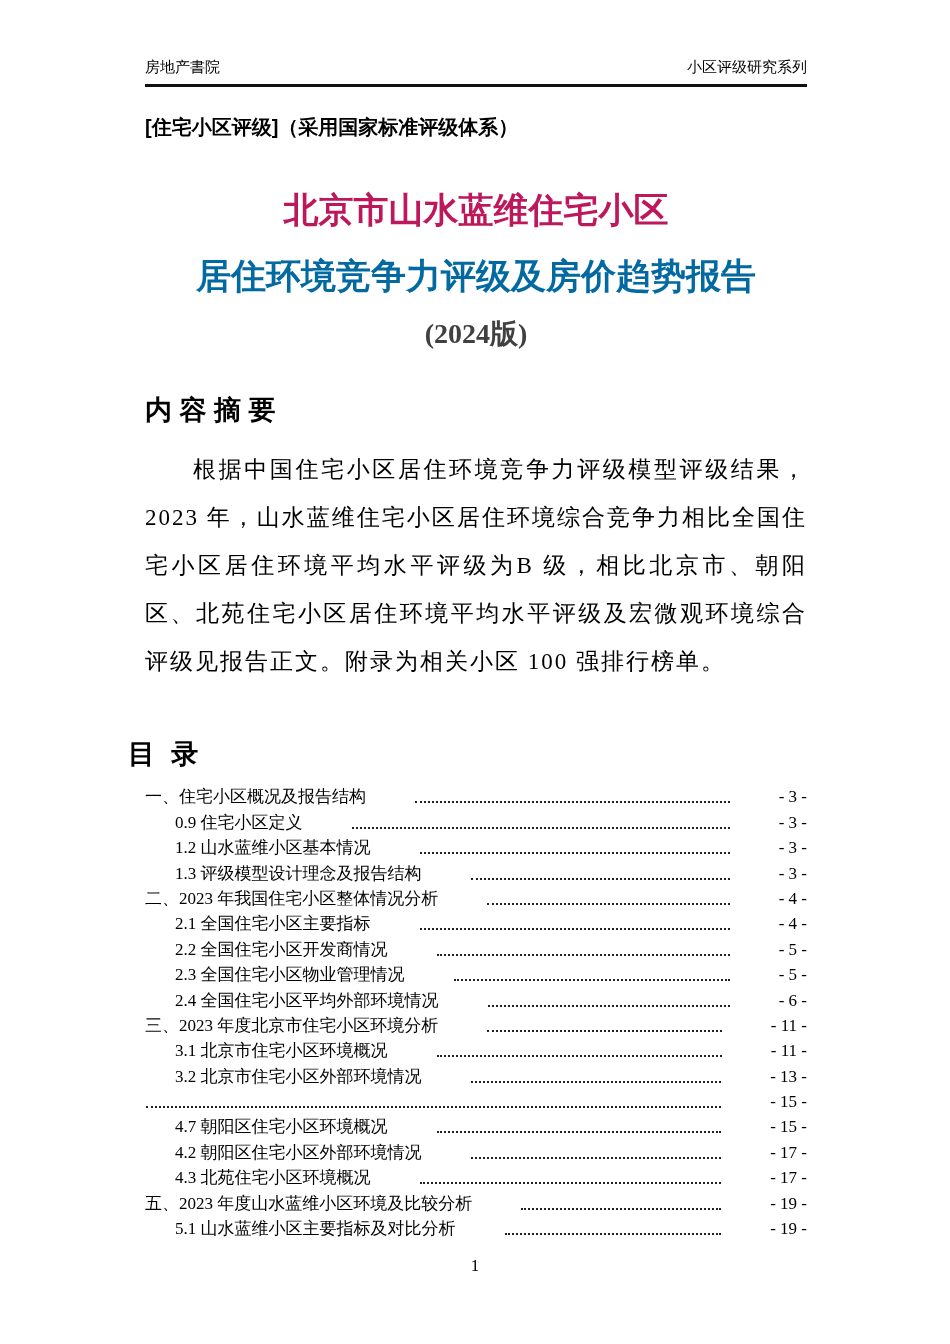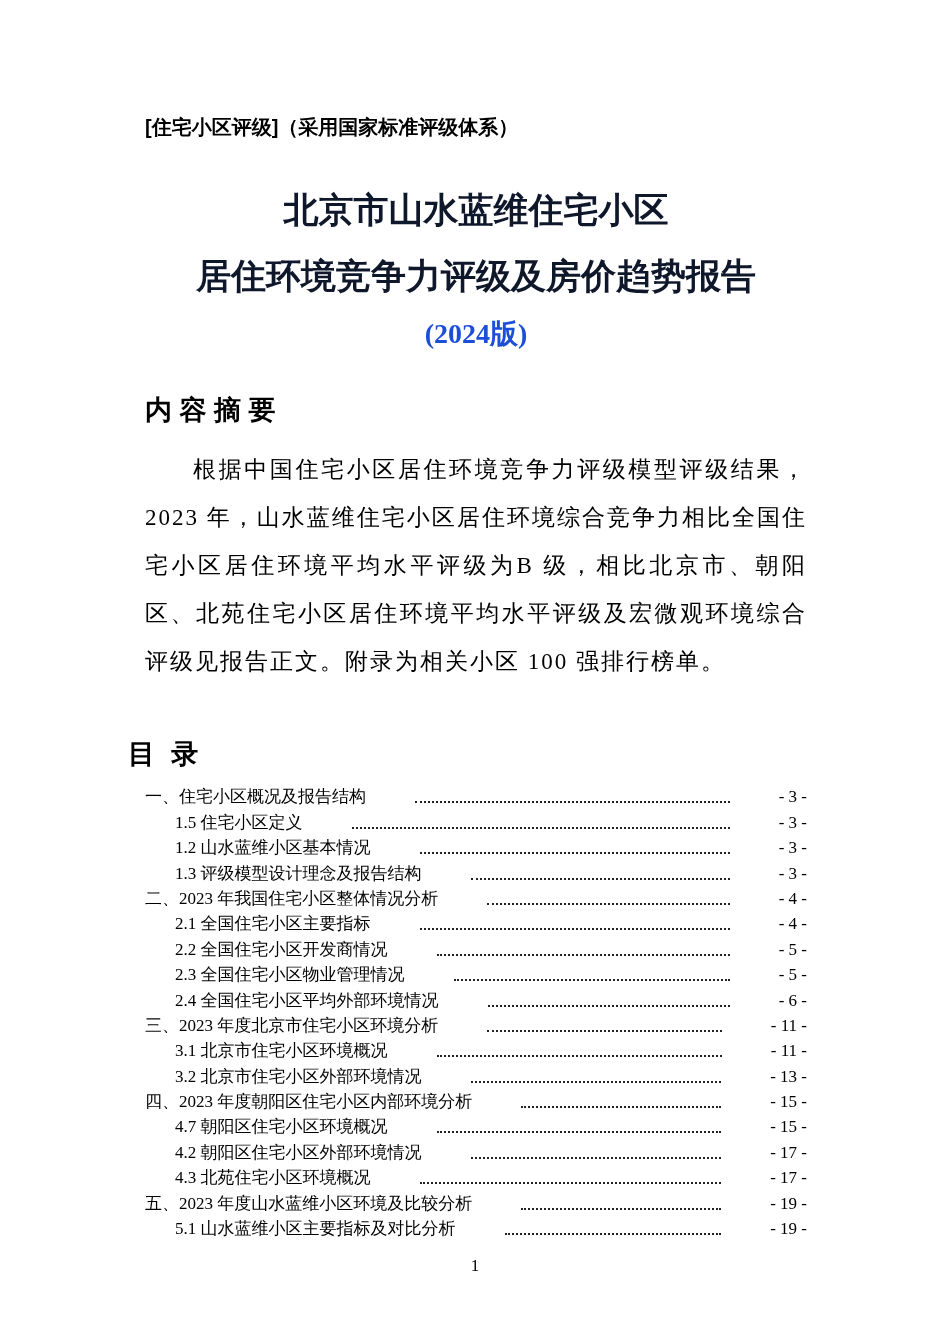--- a/index.html
+++ b/index.html
@@ -72,39 +72,43 @@
   .footer-pagenum {
     position:absolute; left:0; top:1255px; width:950px;
     text-align:center; font-size:17px; line-height:22px;
   }
 </style>
 </head>
 <body>
 
 <div class="page">
 
+  <div class="header">
+    <span>房地产書院</span>
+    <span>小区评级研究系列</span>
+  </div>
 
   <div class="tagline">[住宅小区评级]（采用国家标准评级体系）</div>
 
-  <div class="title-line title-1 blue" style="color: #0f172a;">北京市山水蓝维住宅小区</div>
-  <div class="title-line title-2 blue" style="color: #0f172a;">居住环境竞争力评级及房价趋势报告</div>
-  <div class="title-line edition blue" style="color: #1d4ed8; font-family: Liberation Serif, serif;">(2024版)</div>
+  <div class="title-line title-1 blue" style="color: #be185d;">北京市山水蓝维住宅小区</div>
+  <div class="title-line title-2 blue" style="color: #0369a1;">居住环境竞争力评级及房价趋势报告</div>
+  <div class="title-line edition blue" style="color: #404040; font-family: Liberation Serif, serif;">(2024版)</div>
 
   <div class="abstract-heading">内 容 摘 要</div>
   <p class="abstract-body"><span>根据中国住宅小区居住环境竞争力评级模型评级结果，2023 年，</span><span class="b">山水蓝维</span><span>住宅小区居住环境综合竞争力相比全国住宅小区居住环境平均水平评级为</span><span class="b">B 级，</span><span>相比</span><span class="b">北京市、朝阳区、北苑</span><span>住宅小区居住环境平均水平评级及宏微观环境综合评级见报告正文。附录为相关小区 100 强排行榜单。</span></p>
 
   <div class="toc-heading">目 录</div>
   <div class="toc-list">
       <div class="toc-row">
     <span class="toc-label">一、住宅小区概况及报告结构</span>
     <span class="toc-dots"></span>
     <span class="toc-page">- 3 -</span>
   </div>
       <div class="toc-row lvl2">
-    <span class="toc-label">1.5 住宅小区定义</span>
+    <span class="toc-label">0.9 住宅小区定义</span>
     <span class="toc-dots"></span>
     <span class="toc-page">- 3 -</span>
   </div>
       <div class="toc-row lvl2">
     <span class="toc-label">1.2 山水蓝维小区基本情况</span>
     <span class="toc-dots"></span>
     <span class="toc-page">- 3 -</span>
   </div>
       <div class="toc-row lvl2">
     <span class="toc-label">1.3 评级模型设计理念及报告结构</span>
@@ -145,21 +149,20 @@
     <span class="toc-label">3.1 北京市住宅小区环境概况</span>
     <span class="toc-dots"></span>
     <span class="toc-page">- 11 -</span>
   </div>
       <div class="toc-row lvl2">
     <span class="toc-label">3.2 北京市住宅小区外部环境情况</span>
     <span class="toc-dots"></span>
     <span class="toc-page">- 13 -</span>
   </div>
       <div class="toc-row">
-    <span class="toc-label">四、2023 年度朝阳区住宅小区内部环境分析</span>
     <span class="toc-dots"></span>
     <span class="toc-page">- 15 -</span>
   </div>
       <div class="toc-row lvl2">
     <span class="toc-label">4.7 朝阳区住宅小区环境概况</span>
     <span class="toc-dots"></span>
     <span class="toc-page">- 15 -</span>
   </div>
       <div class="toc-row lvl2">
     <span class="toc-label">4.2 朝阳区住宅小区外部环境情况</span>

